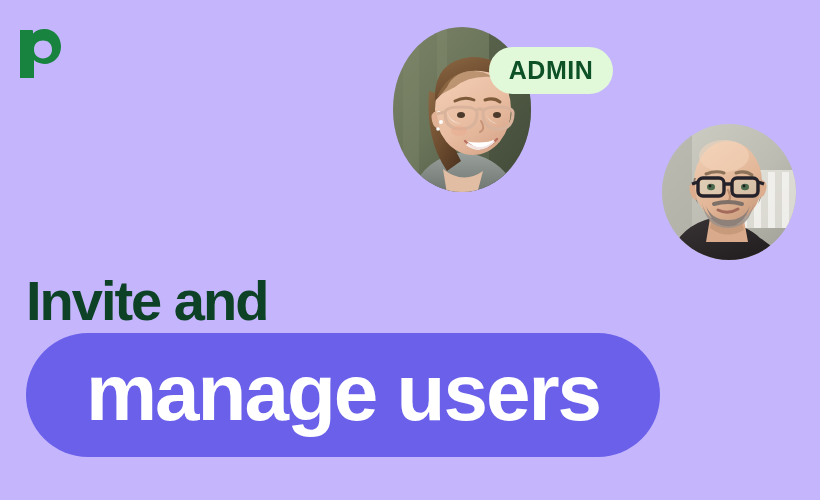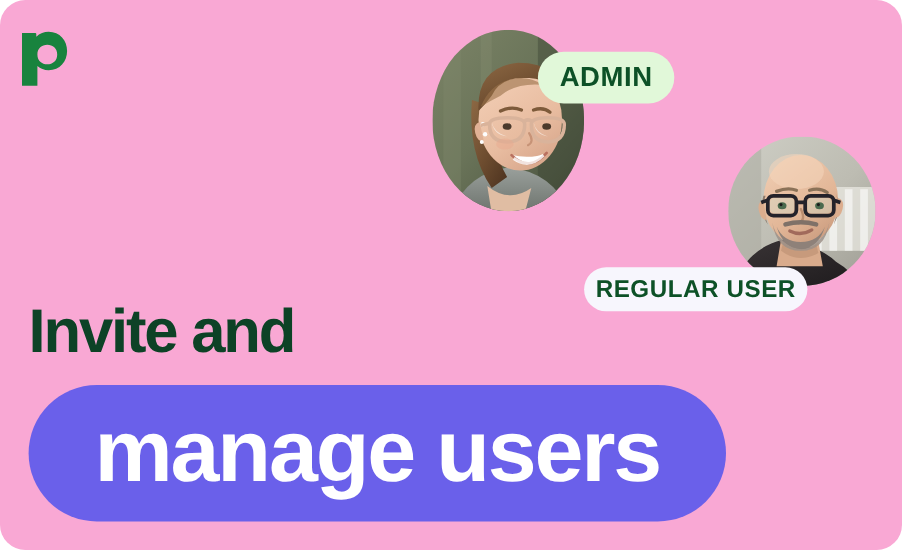--- a/index.html
+++ b/index.html
@@ -6,23 +6,22 @@
   html, body {
     margin: 0;
     padding: 0;
     background: #ffffff;
   }
   #canvas {
     position: relative;
     width: 820px;
     height: 500px;
     overflow: hidden;
-    background: #f9a8d4;
+    background: #c4b5fd;
     font-family: "Liberation Sans", sans-serif;
-    border-radius: 23px;
     -webkit-font-smoothing: antialiased;
   }
 
   
   .logo {
     position: absolute;
     left: 18px;
     top: 22px;
     width: 44px;
     height: 60px;
@@ -86,21 +85,21 @@
     font-size: 56px;
     line-height: 86px;
     font-weight: bold;
     letter-spacing: -2px;
     color: #0d4226;
   }
 
   #headline-pill {
     position: absolute;
     left: 26px;
-    top: 350px;
+    top: 333px;
     width: 634px;
     height: 124px;
     background: #6a60ea;
     border-radius: 62px;
     display: flex;
     align-items: center;
     justify-content: center;
   }
   #headline-line2 {
     font-size: 80px;
@@ -267,23 +266,20 @@
         <path d="M66 66 q5 10 -2 13" stroke="#bb8d6f" stroke-width="2.2" fill="none" stroke-linecap="round"></path>
 
         <path d="M40 78 q4 26 26 26 q22 0 26 -26 q-4 20 -26 20 q-22 0 -26 -20 Z" fill="#9c9088" opacity="0.85"></path>
         <path d="M44 82 q6 20 22 20 q16 0 22 -20 q-6 14 -22 14 q-16 0 -22 -14 Z" fill="#8e8179"></path>
         <path d="M56 86 q10 5 20 -1" stroke="#a16a5b" stroke-width="3" fill="none" stroke-linecap="round"></path>
         <path d="M52 80 q14 -4 28 0" stroke="#7f7168" stroke-width="4" fill="none" stroke-linecap="round"></path>
       </svg>
     </span>
   </div>
 
-  <div class="badge" id="badge-regular">
-    <span>REGULAR USER</span>
-  </div>
 
   <div id="headline-line1">Invite and</div>
 
   <div id="headline-pill">
     <span id="headline-line2">manage users</span>
   </div>
 
 </div>
 
 </body></html>

